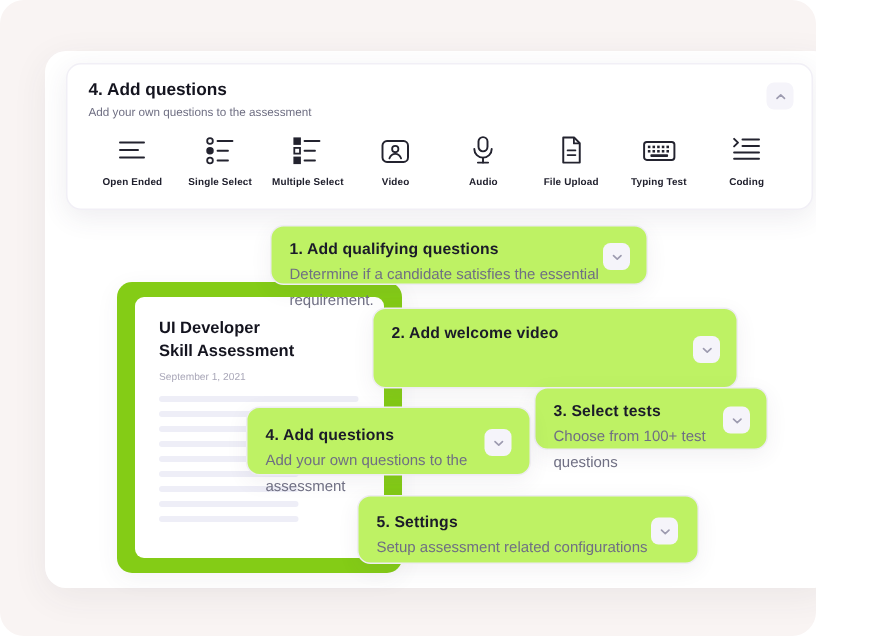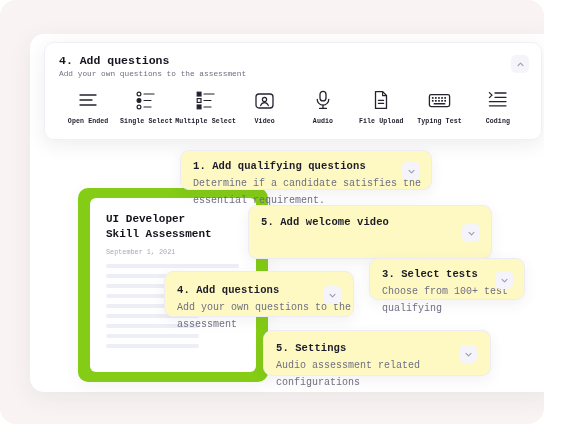--- a/index.html
+++ b/index.html
@@ -7,37 +7,36 @@
     width: 588px; height: 424px;
     font-family: "Liberation Sans", sans-serif;
     background: #ffffff;
   }
   #stage {
     position: relative;
     width: 544px; height: 424px;
     background: #f9f4f3;
     border-radius: 16px;
     overflow: hidden;
-    font-family: Liberation Mono, monospace;
   }
 
   
   .surface {
     position: absolute;
     left: 30px; top: 34px;
     width: 526px; height: 358px;
     background: #ffffff;
     border-radius: 14px;
     box-shadow: 0 6px 24px rgba(60,50,70,0.07);
   }
 
   
   .card {
     position: absolute;
-    background: #fef9c3;
+    background: #bef264;
     border: 1px solid #eeecf3;
     border-radius: 9px;
     box-shadow: 0 4px 14px rgba(70,60,90,0.07);
   }
   .card-title {
     font-size: 10.5px;
     font-weight: bold;
     color: #1b1b29;
     letter-spacing: 0.1px;
   }
@@ -120,23 +119,23 @@
   .pv-date {
     position: absolute; left: 16px; top: 50px;
     font-size: 6.8px; color: #a9a7b8;
   }
   .pv-lines { position: absolute; left: 16px; top: 66px; width: 133px; }
   .pv-line { height: 4px; background: #eeeef7; border-radius: 2px; margin-bottom: 6px; }
 
   
   #card-q     { left: 180px; top: 150px; width: 252px; height: 40px; }
   #card-video { left: 248px; top: 205px; width: 244px; height: 54px; }
-  #card-tests { left: 369px; top: 258px; width: 156px; height: 42px; }
+  #card-tests { left: 356px; top: 258px; width: 156px; height: 42px; }
   #card-add   { left: 164px; top: 271px; width: 190px; height: 46px; }
-  #card-set   { left: 263px; top: 330px; width: 228px; height: 46px; }
+  #card-set   { left: 238px; top: 330px; width: 228px; height: 46px; }
 
   #card-q     .card-title, #card-q     .card-sub,
   #card-video .card-title, #card-video .card-sub,
   #card-tests .card-title, #card-tests .card-sub,
   #card-add   .card-title, #card-add   .card-sub,
   #card-set   .card-title, #card-set   .card-sub { margin-left: 12px; }
   #card-q     .card-title { margin-top: 9px; }
   #card-video .card-title { margin-top: 10px; }
   #card-tests .card-title { margin-top: 9px; }
   #card-add   .card-title { margin-top: 12px; }
@@ -315,51 +314,51 @@
     <div class="card-title">1. Add qualifying questions</div>
     <div class="card-sub">Determine if a candidate satisfies the essential requirement.</div>
     <div class="chev">
       <svg width="7" height="5" viewBox="0 0 7 5">
           <path d="M1 1.4 3.5 3.8 6 1.4" fill="none" stroke="#9d9bb0" stroke-width="1.1" stroke-linecap="round" stroke-linejoin="round"></path>
         </svg>
     </div>
   </div>
 
   <div class="card z2" id="card-video">
-    <div class="card-title">5. Add welcome video</div>
+    <div class="card-title">2. Add welcome video</div>
     <div class="chev">
       <svg width="7" height="5" viewBox="0 0 7 5">
           <path d="M1 1.4 3.5 3.8 6 1.4" fill="none" stroke="#9d9bb0" stroke-width="1.1" stroke-linecap="round" stroke-linejoin="round"></path>
         </svg>
     </div>
   </div>
 
   <div class="card z3" id="card-tests">
     <div class="card-title">3. Select tests</div>
-    <div class="card-sub">Choose from 100+ test qualifying</div>
+    <div class="card-sub">Choose from 100+ test questions</div>
     <div class="chev">
       <svg width="7" height="5" viewBox="0 0 7 5">
           <path d="M1 1.4 3.5 3.8 6 1.4" fill="none" stroke="#9d9bb0" stroke-width="1.1" stroke-linecap="round" stroke-linejoin="round"></path>
         </svg>
     </div>
   </div>
 
   <div class="card z4" id="card-add">
     <div class="card-title">4. Add questions</div>
     <div class="card-sub">Add your own questions to the assessment</div>
     <div class="chev">
       <svg width="7" height="5" viewBox="0 0 7 5">
           <path d="M1 1.4 3.5 3.8 6 1.4" fill="none" stroke="#9d9bb0" stroke-width="1.1" stroke-linecap="round" stroke-linejoin="round"></path>
         </svg>
     </div>
   </div>
 
   <div class="card z5" id="card-set">
     <div class="card-title">5. Settings</div>
-    <div class="card-sub">Audio assessment related configurations</div>
+    <div class="card-sub">Setup assessment related configurations</div>
     <div class="chev">
       <svg width="7" height="5" viewBox="0 0 7 5">
           <path d="M1 1.4 3.5 3.8 6 1.4" fill="none" stroke="#9d9bb0" stroke-width="1.1" stroke-linecap="round" stroke-linejoin="round"></path>
         </svg>
     </div>
   </div>
 
 </div>
 
 </body></html>

